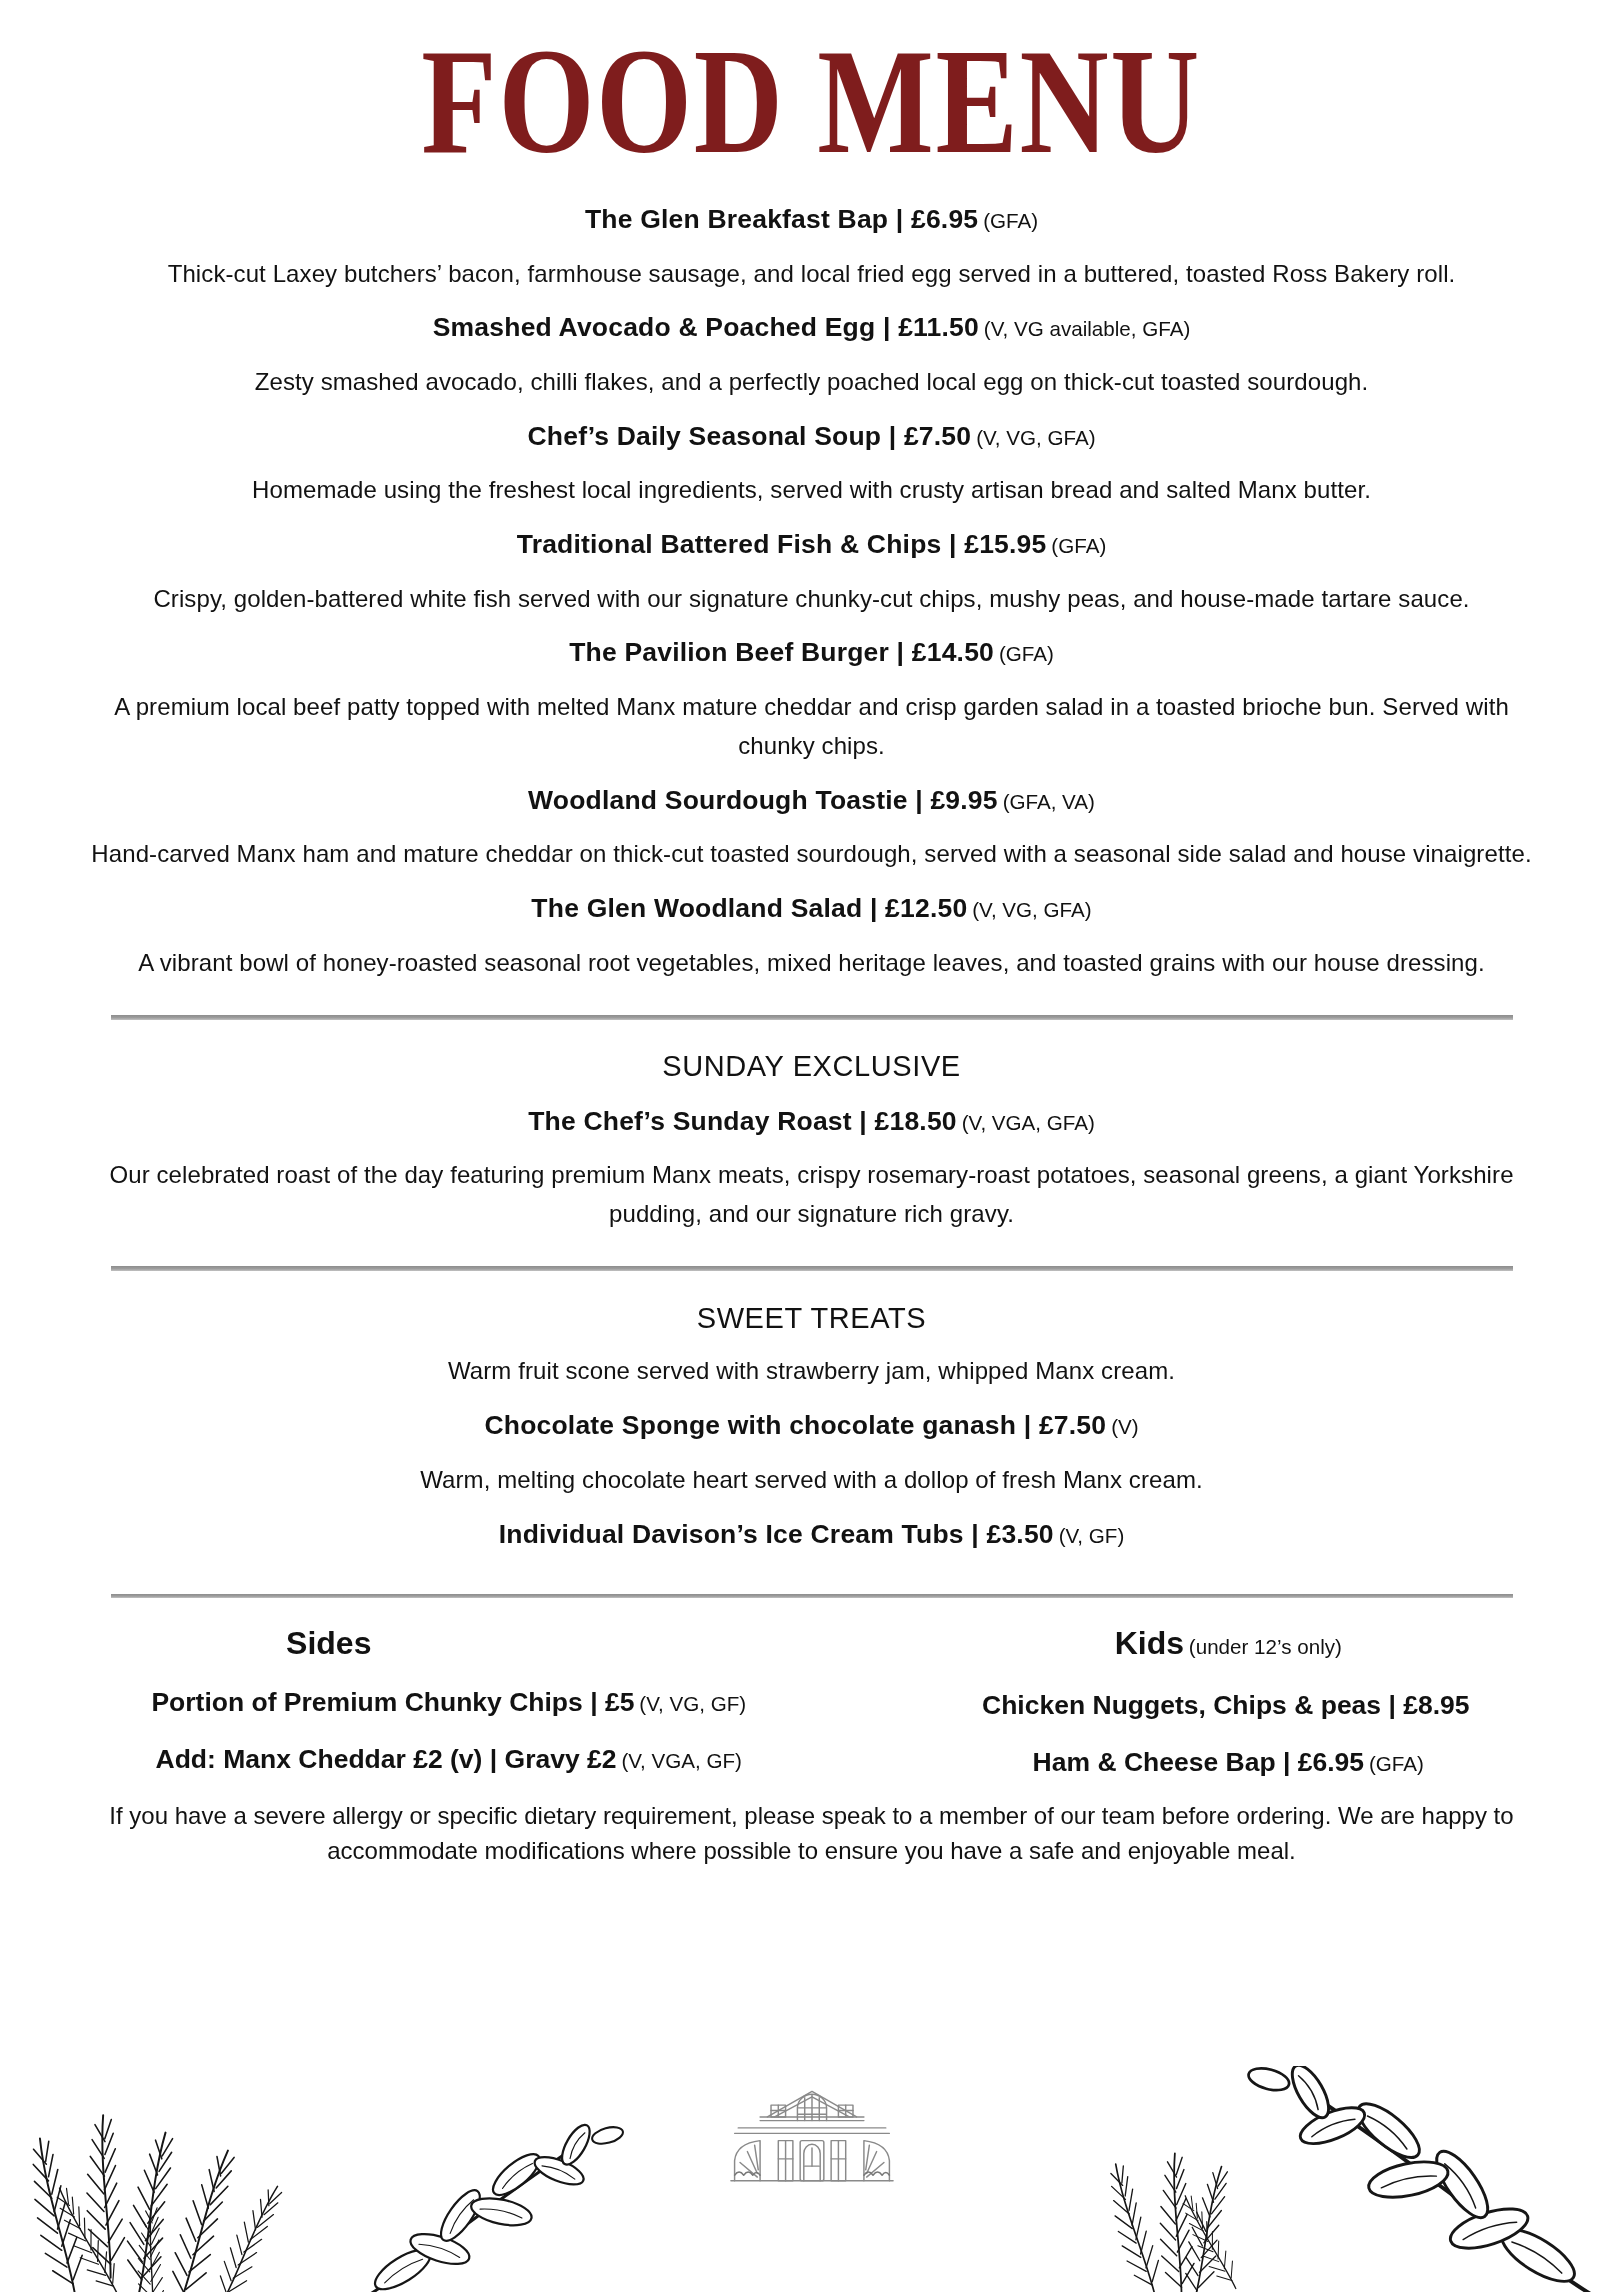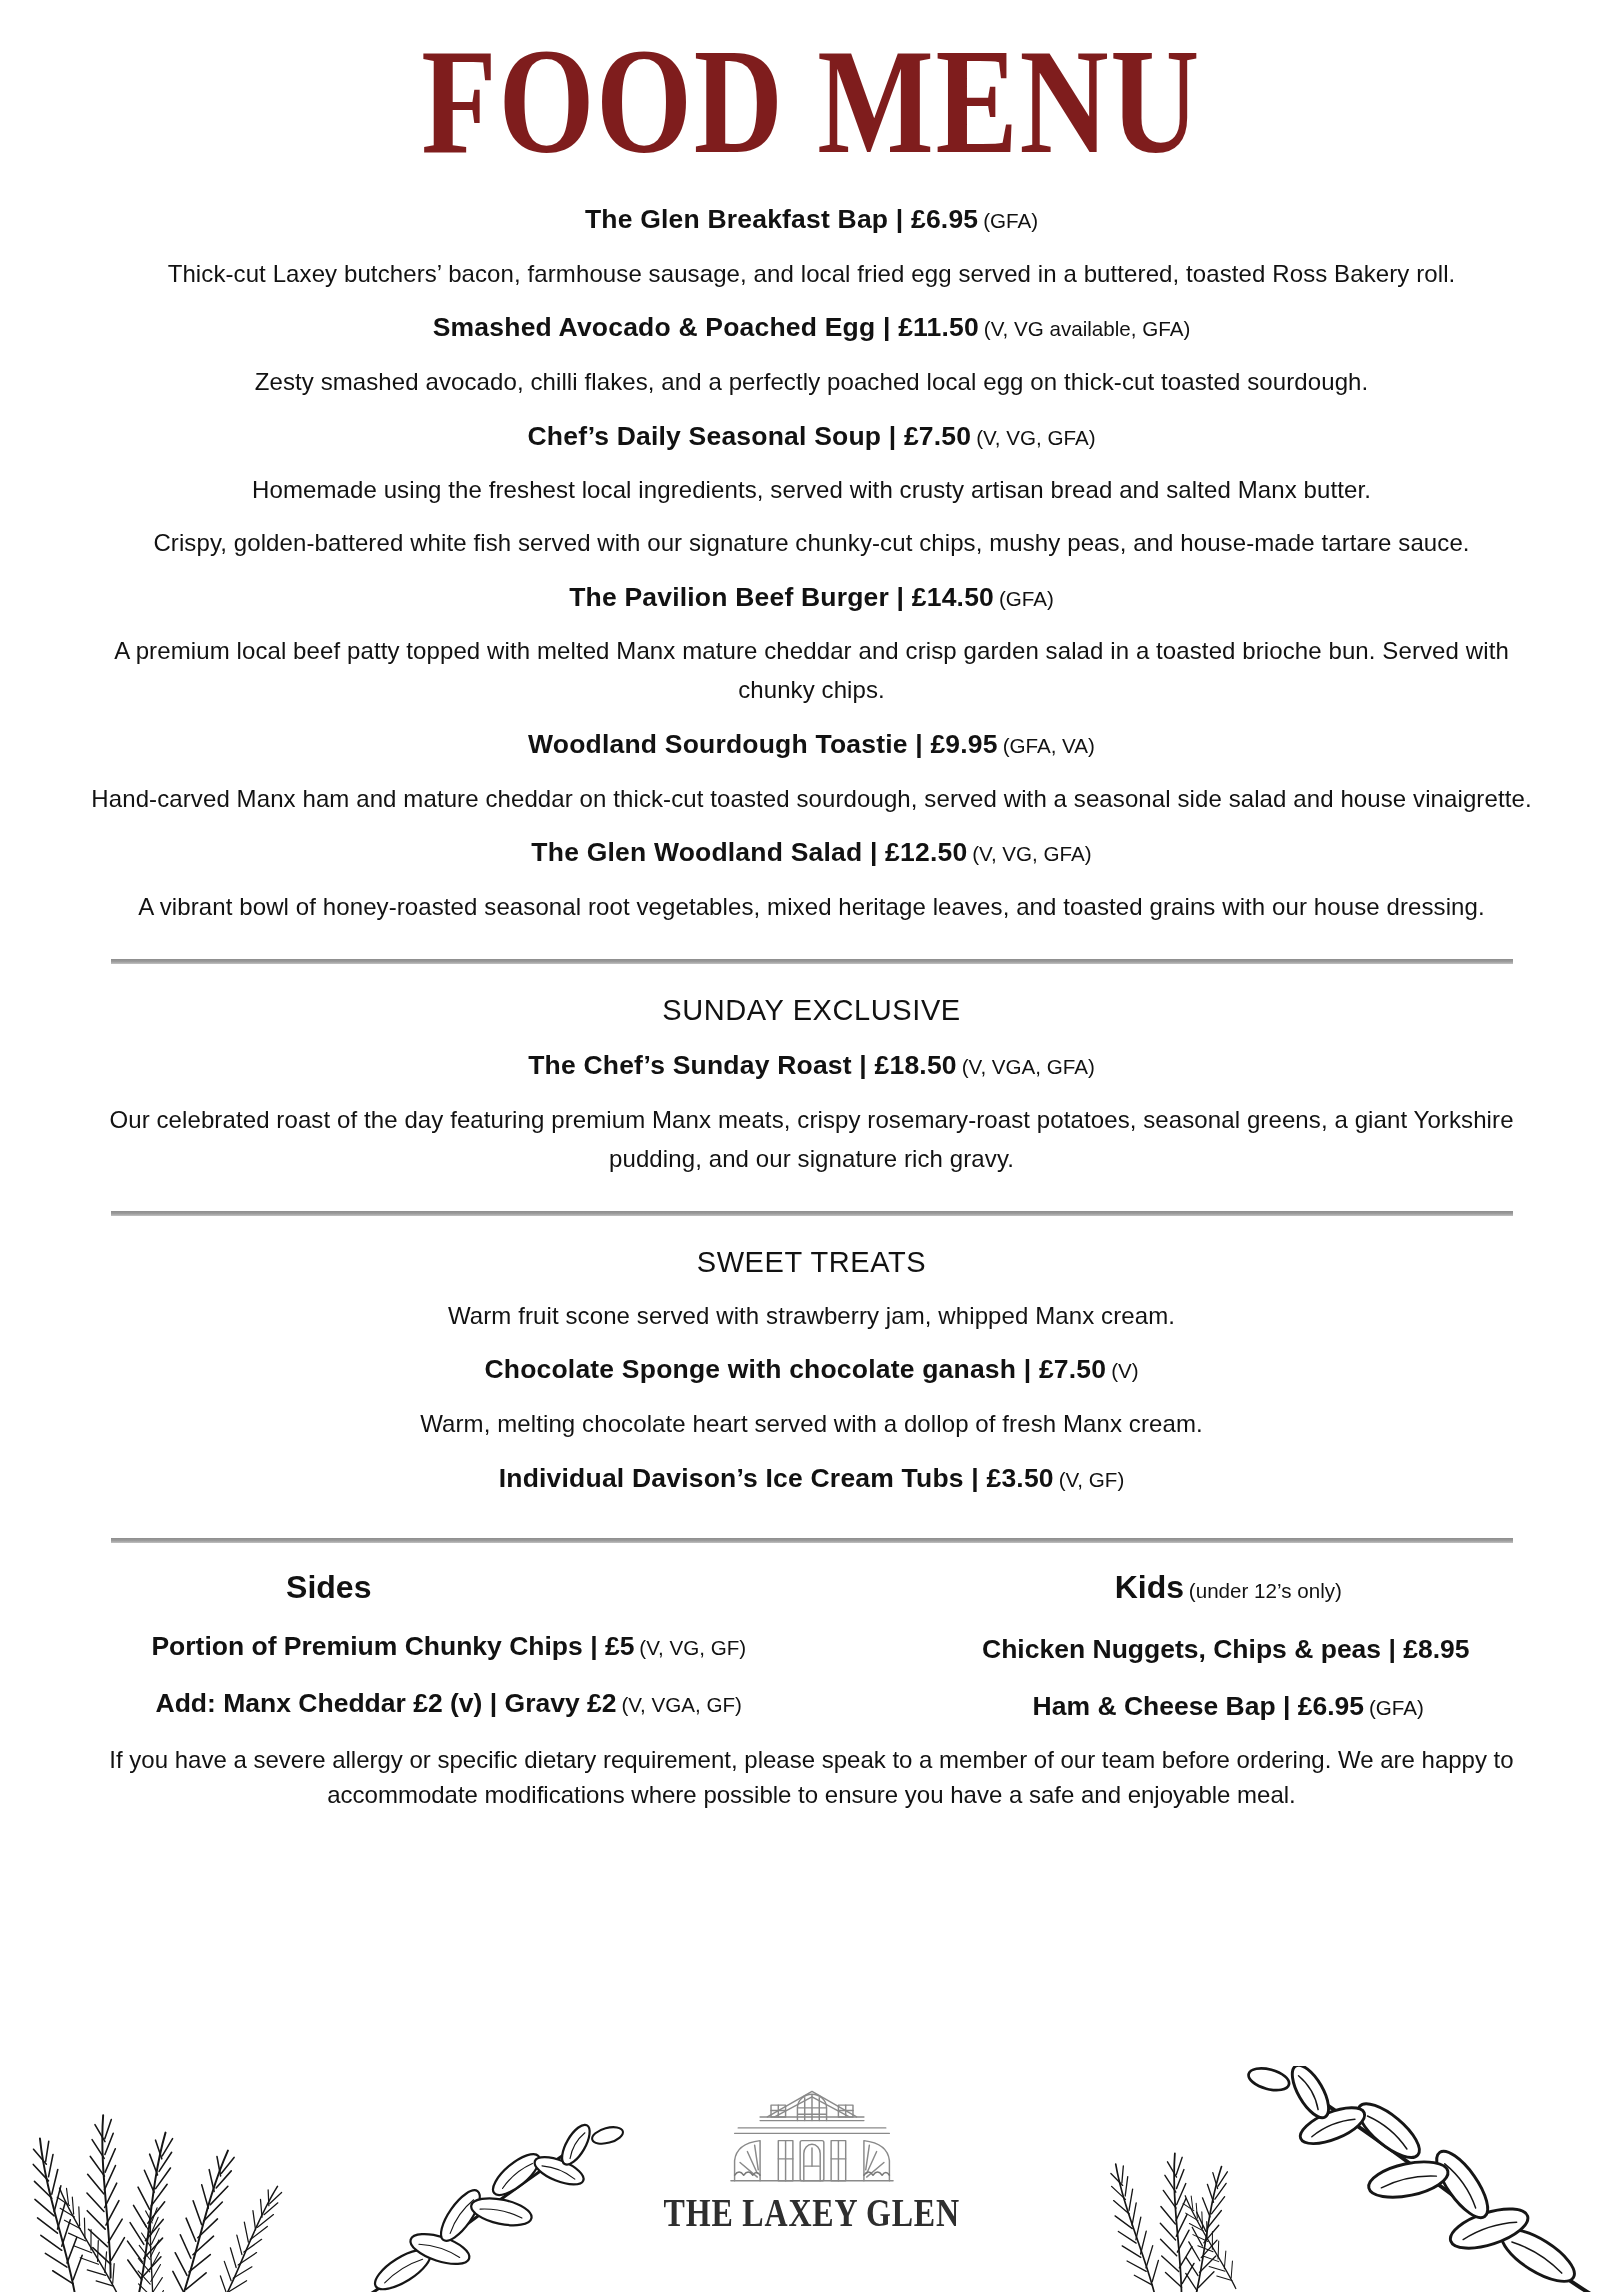--- a/index.html
+++ b/index.html
@@ -115,20 +115,21 @@
       </div>
       <div class="menu-item">
         <p class="item-heading"><span>Smashed Avocado &amp; Poached Egg | £11.50</span><span class="tags">(V, VG available, GFA)</span></p>
         <p class="item-desc">Zesty smashed avocado, chilli flakes, and a perfectly poached local egg on thick-cut toasted sourdough.</p>
       </div>
       <div class="menu-item">
         <p class="item-heading"><span>Chef’s Daily Seasonal Soup | £7.50</span><span class="tags">(V, VG, GFA)</span></p>
         <p class="item-desc">Homemade using the freshest local ingredients, served with crusty artisan bread and salted Manx butter.</p>
       </div>
       <div class="menu-item">
+        <p class="item-heading"><span>Traditional Battered Fish &amp; Chips | £15.95</span><span class="tags">(GFA)</span></p>
         <p class="item-desc">Crispy, golden-battered white fish served with our signature chunky-cut chips, mushy peas, and house-made tartare sauce.</p>
       </div>
       <div class="menu-item">
         <p class="item-heading"><span>The Pavilion Beef Burger | £14.50</span><span class="tags">(GFA)</span></p>
         <p class="item-desc">A premium local beef patty topped with melted Manx mature cheddar and crisp garden salad in a toasted brioche bun. Served with chunky chips.</p>
       </div>
       <div class="menu-item">
         <p class="item-heading"><span>Woodland Sourdough Toastie | £9.95</span><span class="tags">(GFA, VA)</span></p>
         <p class="item-desc">Hand-carved Manx ham and mature cheddar on thick-cut toasted sourdough, served with a seasonal side salad and house vinaigrette.</p>
       </div>
@@ -229,21 +230,20 @@
         <line x1="175" y1="96" x2="186" y2="72"></line>
         <line x1="174" y1="92" x2="178" y2="65"></line>
 
         <path d="M30,98 q5,-7 10,0 q5,-7 10,0 q4,-6 8,0" stroke="#777777"></path>
         <path d="M172,98 q5,-7 10,0 q5,-7 10,0 q4,-6 8,0" stroke="#777777"></path>
 
         <line x1="26" y1="104" x2="204" y2="104"></line>
       </g>
     </svg>
   </div>
-  <p class="brand"><span class="squeeze">THE LAXEY GLEN</span></p>
 
   <svg class="botanical-left" width="647" height="216" viewBox="0 0 660 220">
     <defs>
       <g id="frond">
         <path class="stroke" stroke-width="2" d="M14,172 C18,120 10,62 18,6"></path>
         <g class="stroke" stroke-width="1.6">
           <path d="M15,158 l-17,-18"></path>
             <path d="M16,154 l15,-22"></path>
           <path d="M13,140 l-18,-19"></path>
             <path d="M14,136 l16,-23"></path>

